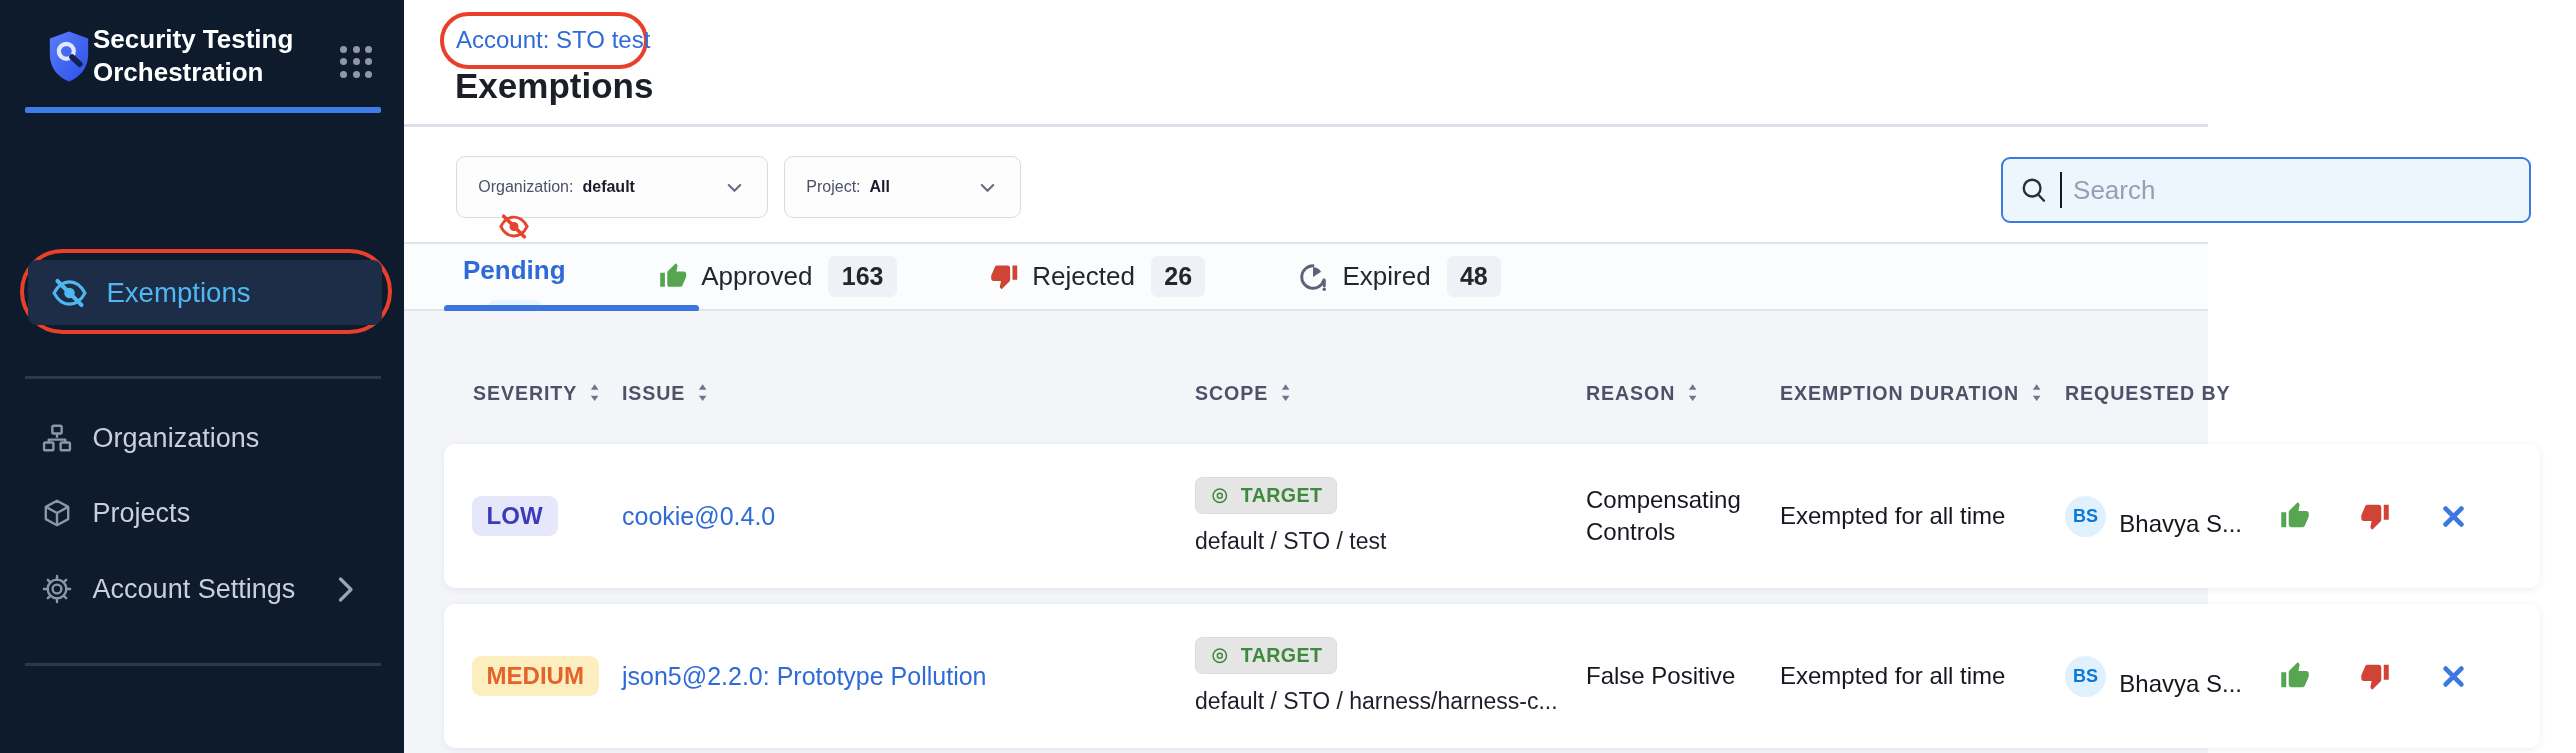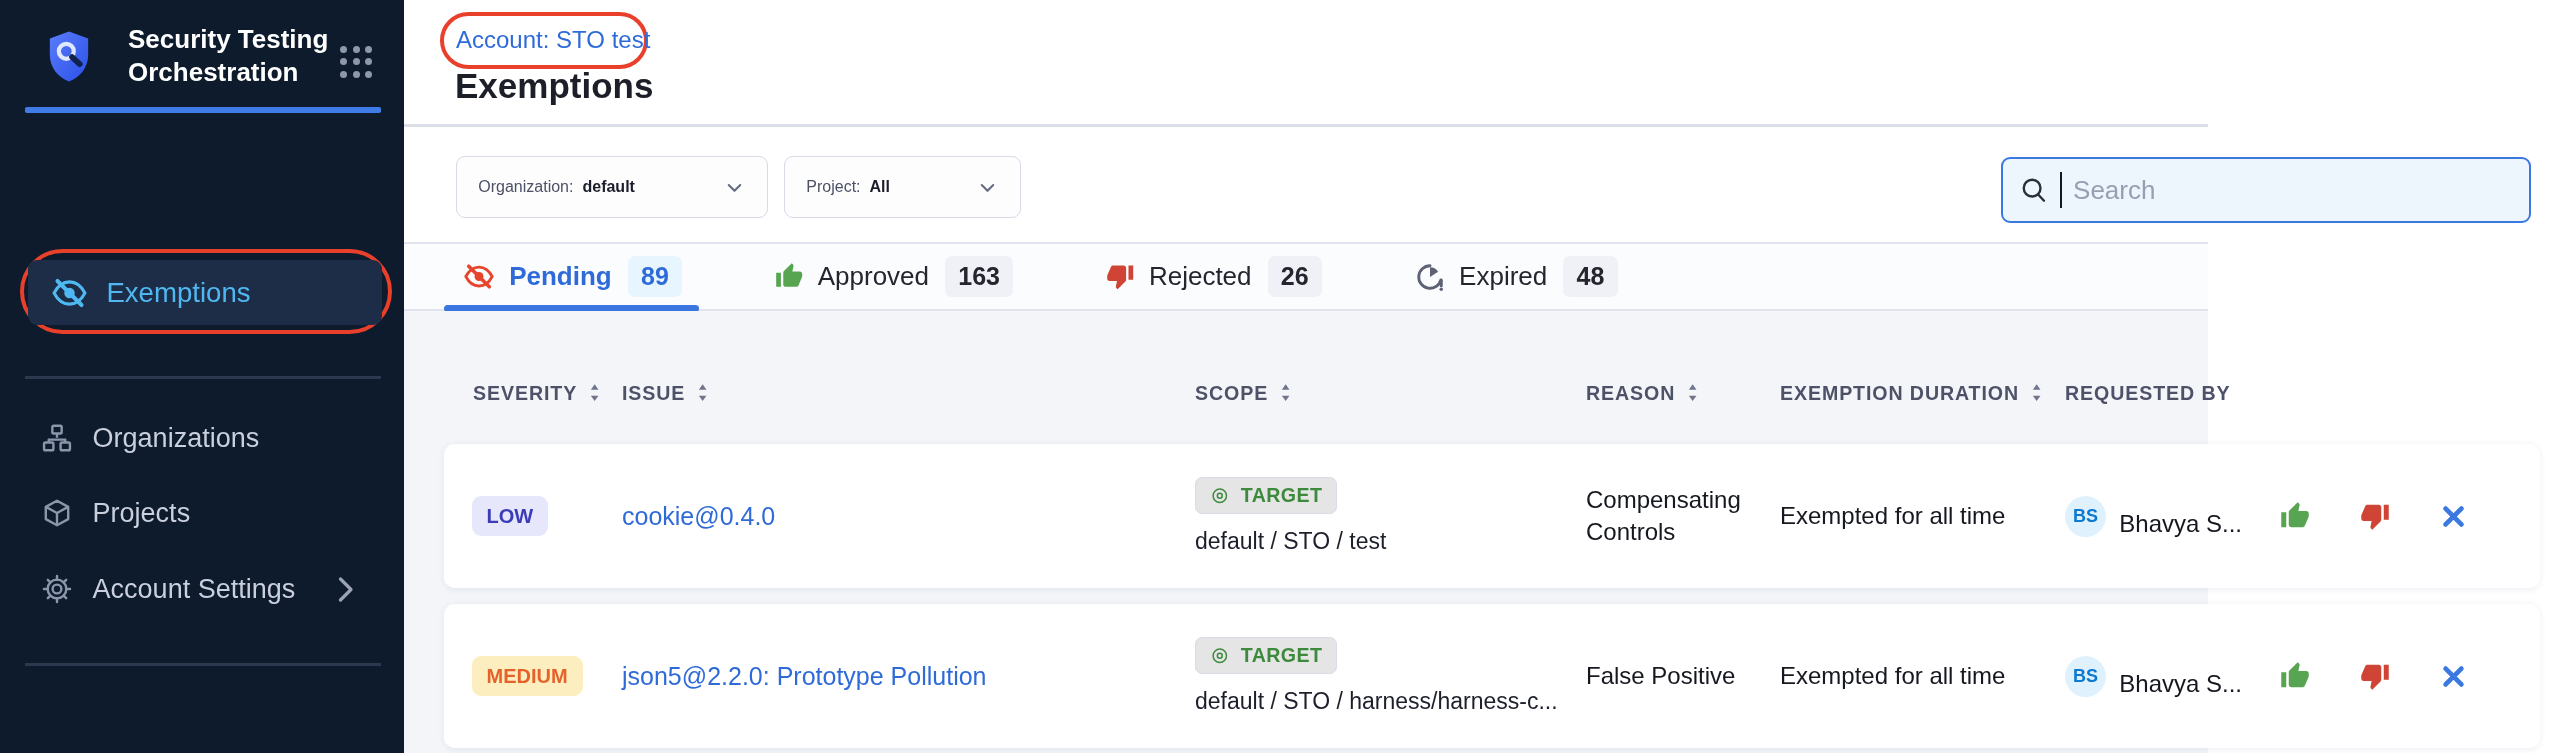--- a/index.html
+++ b/index.html
@@ -8,21 +8,21 @@
     font-family: "Liberation Sans", sans-serif;
     background: #ffffff;
     position: relative;
     overflow: hidden;
     color: #1d1f2b;
   }
   svg { display:block; }
 
   
   .sidebar { position:absolute; left:0; top:0; width:404px; height:754px; background:#0d1b2c; }
-  .logo-row { position:absolute; left:46px; top:23px; display:flex; align-items:center; gap:36px; }
+  .logo-row { position:absolute; left:46px; top:23px; display:flex; align-items:center; gap:1px; }
   .logo-title { color:#ffffff; font-size:26px; font-weight:bold; line-height:1.28; width:213px; }
   .apps-grid { position:absolute; right:32px; top:46px; display:grid; grid-template-columns:repeat(3,7.1px); grid-gap:5.3px; cursor:pointer; }
   .apps-grid i { width:7.1px; height:7.1px; border-radius:50%; background:#8f98ab; }
   .blue-line { position:absolute; left:25px; top:107px; width:356px; height:6.2px; background:#3f7ce8; border-radius:1.8px; }
 
   .account-card { position:absolute; left:27px; top:140px; width:353px; height:91px; background:#111e30; border:1.8px solid #3c485e; border-radius:9px; padding:14.2px 18px; cursor:pointer; }
   .account-label-row { display:flex; align-items:center; gap:9px; color:#98a1b5; }
   .account-label { font-size:17px; font-weight:bold; letter-spacing:1.8px; }
   .account-name { color:#ffffff; font-size:27.6px; margin-top:7.1px; }
   .account-chevron { position:absolute; right:18px; top:30px; color:#9aa3b5; }
@@ -54,38 +54,38 @@
 
   .search-box { position:absolute; left:1597px; top:157px; width:530px; height:66px; border:2.7px solid #3b78e0; border-radius:9px; background:#edf6fd; display:flex; align-items:center; padding:0 16px; gap:10.7px; }
   .search-caret { width:2.7px; height:36px; background:#15181e; }
   .search-input { border:none; outline:none; background:transparent; font-size:26px; color:#1d1f2b; font-family:"Liberation Sans",sans-serif; width:409px; }
   .search-input::placeholder { color:#97a0b2; }
 
   
   .tab-strip { position:absolute; left:0; top:242px; width:100%; height:69px; background:#fbfcfe; border-top:2.7px solid #e1e4ee; border-bottom:2.7px solid #e1e4ee; display:flex; align-items:center; padding-left:59px; gap:93px; }
   .tab { display:flex; align-items:center; gap:14.2px; font-size:26px; color:#24262f; cursor:pointer; }
   .tab .tab-count { font-size:25px; font-weight:bold; color:#24262f; background:#f0f1f6; border-radius:7.1px; padding:6.2px 13.3px; margin-left:1.8px; }
-  .tab.active { color:#2f6bd8; font-weight:600; }
+  .tab.active { color:#2f6bd8; font-weight:600;flex-direction:column; }
   .tab.active .tab-count { color:#2f6bd8; background:#e7f6fe; }
   .tab-underline { position:absolute; left:40px; bottom:-2.7px; width:255px; height:7.1px; background:#3b76e0; border-radius:3.6px; }
 
   
   .table-area { position:absolute; left:0; top:311px; width:100%; height:443px; background:#f3f5f9; }
   .grid-cols { display:grid; grid-template-columns:178px 573px 391px 194px 285px 215px auto; align-items:center; }
   .thead { position:absolute; left:40px; top:64px; width:2096px; height:36px; }
   .th { display:flex; align-items:center; gap:10.7px; font-size:19.6px; font-weight:bold; letter-spacing:0.9px; color:#4e5268; white-space:nowrap; }
   .th.first { padding-left:29px; }
   .sort-icon { cursor:pointer; }
 
   .row-card { position:absolute; left:40px; width:2096px; height:144px; background:#ffffff; border-radius:10.7px; box-shadow:0 1.8px 7.1px rgba(25,39,80,0.07); cursor:pointer; }
   .row-1 { top:133px; }
   .row-2 { top:293px; }
 
   .cell-severity { padding-left:27.6px; }
-  .sev-badge { display:inline-block; height:40px; line-height:40px; padding:0 15px; border-radius:9px; font-size:20px; font-weight:bold; }
+  .sev-badge { display:inline-block; height:40px; line-height:40px; padding:0 15px; border-radius:9px; font-size:24px; font-weight:bold; }
   .sev-low { background:#e7e7fb; color:#3b3cb8; }
   .sev-medium { background:#fdeec0; color:#e4632b; }
   .cell-issue a { font-size:25px; color:#2f6bd8; text-decoration:none; cursor:pointer; white-space:nowrap;text-align:right; }
   .cell-scope { display:flex; flex-direction:column; align-items:flex-start; gap:14.2px; }
   .target-badge { display:inline-flex; align-items:center; gap:11px; border:1.8px solid #d9dce8; background:#e5e5e5; border-radius:7.1px; padding:6.2px 14.2px; color:#3d8a3d; font-weight:bold; font-size:19.6px; letter-spacing:0.4px; }
   .scope-path { font-size:23px; color:#1d1f2b; white-space:nowrap; }
   .cell-reason { font-size:24px; color:#16181f; line-height:1.35; padding-right:21.3px; }
   .cell-duration { font-size:24px; color:#16181f; white-space:nowrap; }
   .cell-requested { display:flex; align-items:center; gap:13.3px; }
   .avatar { width:41px; height:41px; border-radius:50%; background:#def1fc; color:#0c79d1; font-weight:bold; font-size:18px; display:flex; align-items:center; justify-content:center; flex:none; }

